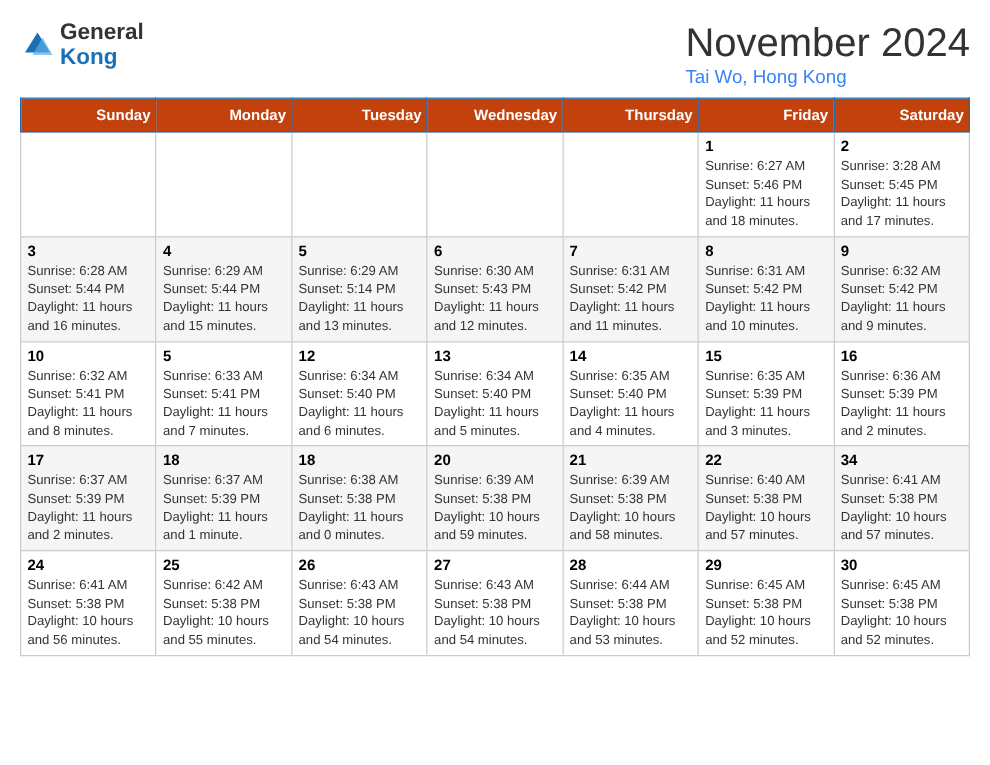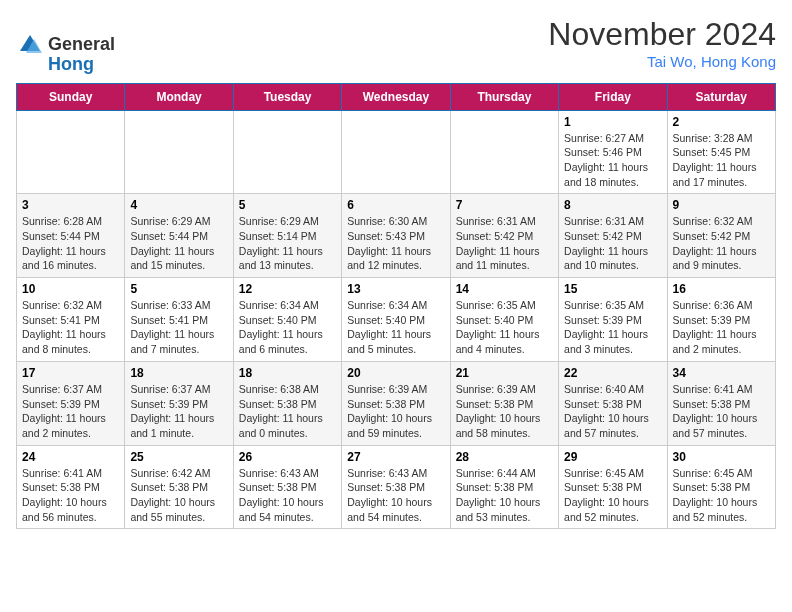--- a/index.html
+++ b/index.html
@@ -18,50 +18,49 @@
     }
     .logo {
       display: flex;
       align-items: center;
       gap: 4px;
     }
     .logo-text {
       font-size: 18px;
       font-weight: bold;
       line-height: 1.1;
-      margin-top: 19px;
     }
     .logo-general { color: #333; }
     .logo-blue { color: #1a6fb5; }
     .logo-icon {
       width: 28px;
       height: 28px;
     }
     .title-block {
-      text-align: right;
+      text-align: left;
     }
     .month-title {
       font-size: 32px;
       font-weight: normal;
       color: #333;
     }
     .location {
       font-size: 15px;
       color: #3b82f6;
     }
     .calendar {
       width: 100%;
       border-collapse: collapse;
       font-size: 11px;
     }
     .calendar th {
-      background: #be185d;
+      background: #c2410c;
       color: #fff;
       padding: 6px 4px;
-      text-align: center;
+      text-align: right;
       font-size: 12px;
       border: 1px solid #1a6fb5;
     }
     .calendar td {
       border: 1px solid #ccc;
       vertical-align: top;
       padding: 4px 5px;
       width: calc(100% / 7);
       min-height: 80px;
       background: #fff;
@@ -88,21 +87,21 @@
 <body>
 
 <div class="header">
   <div class="logo">
     <svg class="logo-icon" viewBox="0 0 28 28">
       <polygon points="14,4 24,20 4,20" fill="#1a6fb5"></polygon>
       <polygon points="18,8 26,22 10,22" fill="#5aaee8" opacity="0.7"></polygon>
     </svg>
     <div class="logo-text">
       <span class="logo-general">General</span><br>
-      <span class="logo-blue">Hong</span>
+      <span class="logo-blue">Kong</span>
     </div>
   </div>
   <div class="title-block">
     <div class="month-title">November 2024</div>
     <div class="location">Tai Wo, Hong Kong</div>
   </div>
 </div>
 
 <table class="calendar">
   <thead>

